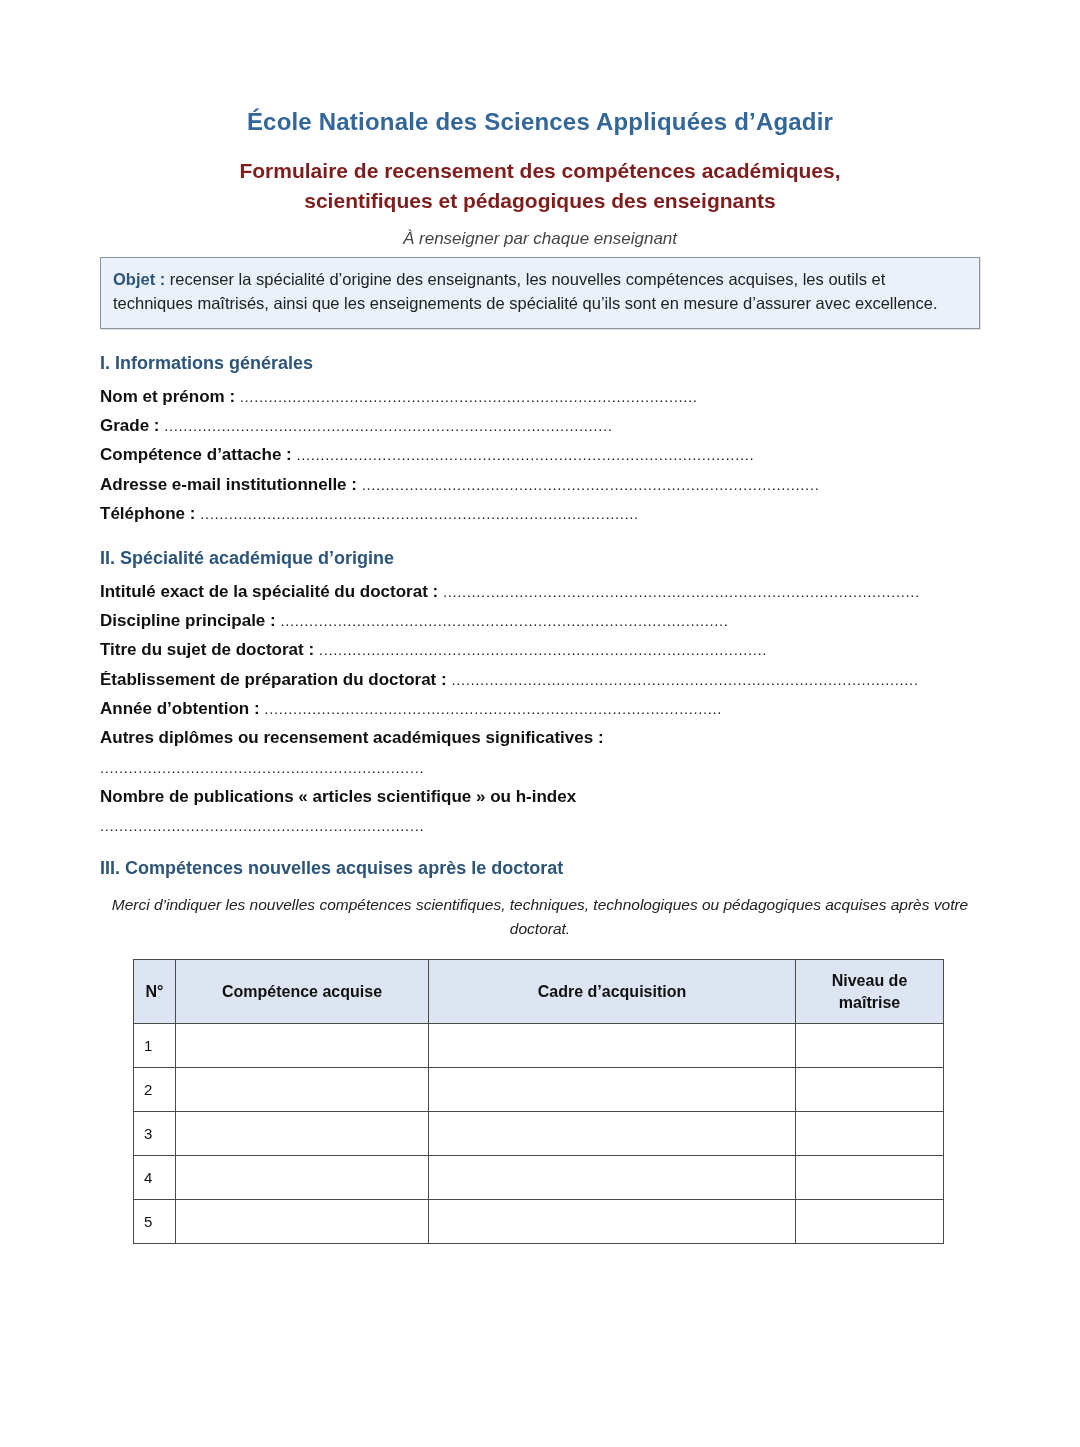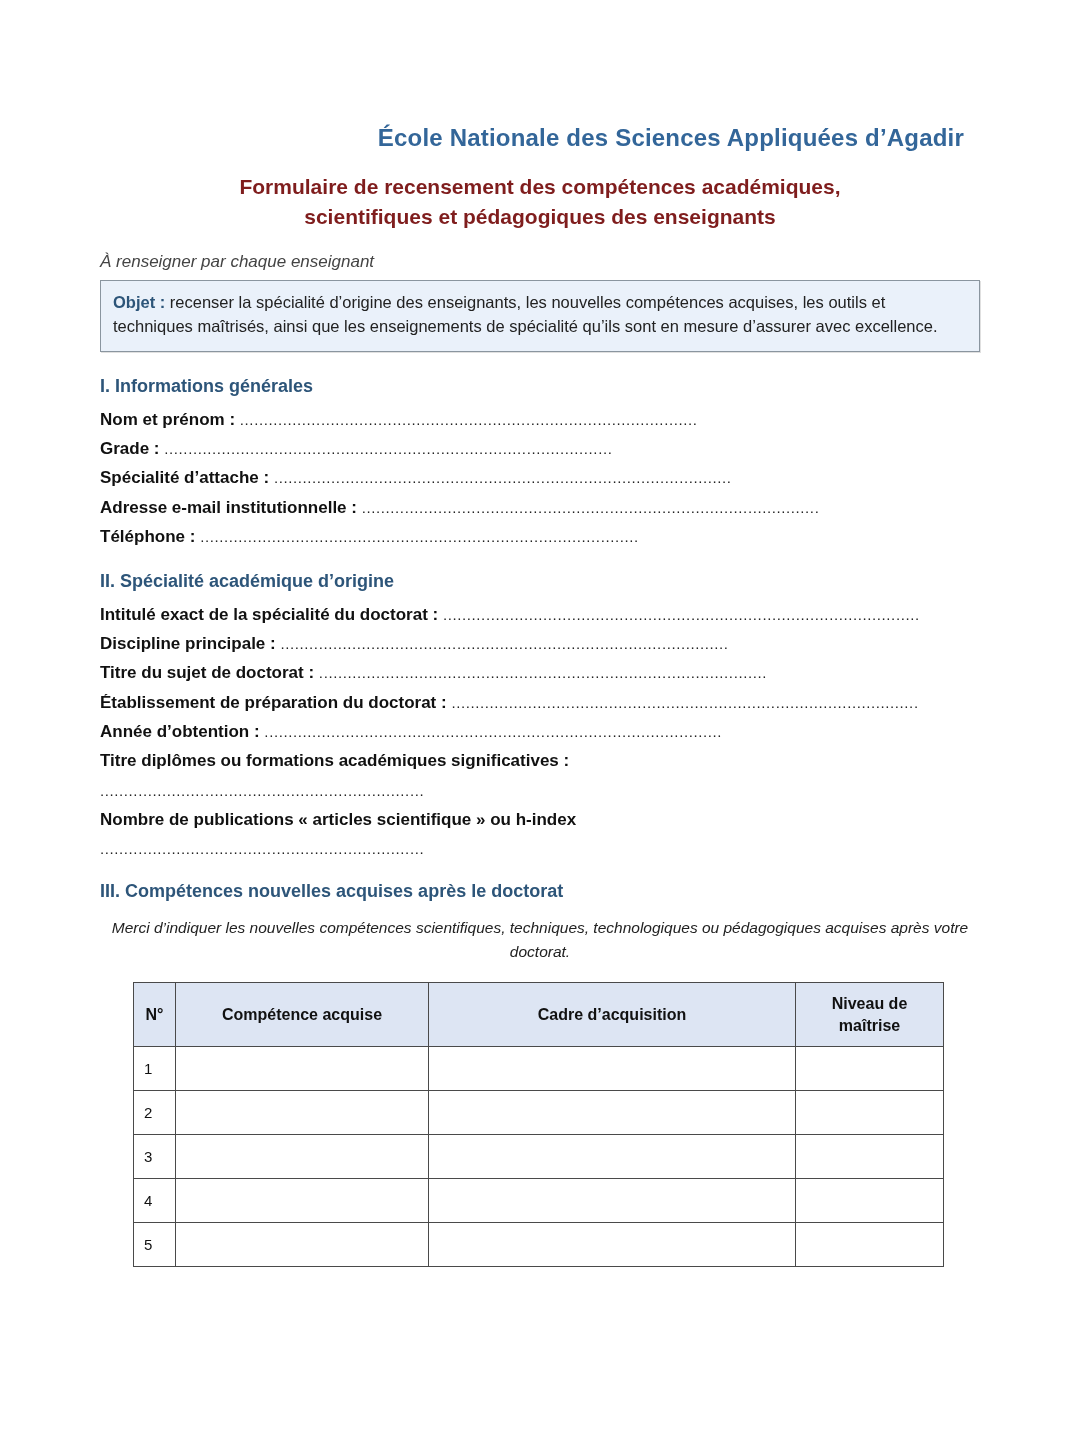--- a/index.html
+++ b/index.html
@@ -15,38 +15,38 @@
     position: relative;
     overflow: hidden;
   }
   .page {
     box-sizing: border-box;
     width: 1080px;
     height: 1447px;
     padding: 108px 100px 40px 100px;
   }
   .school-title {
-    margin: 16px;
-    text-align: right;
+    margin: 0;
+    text-align: center;
     font-size: 24px;
     font-weight: bold;
     color: var(--school-title, #336699);
     letter-spacing: 0.2px;
   }
   .form-title {
     margin: 20px 0 0 0;
     text-align: center;
     font-size: 21px;
     font-weight: bold;
     color: #7f1d1d;
     line-height: 1.45;
   }
   .subtitle {
-    margin-top: 19px;
-    text-align: left;
+    margin-top: 12px;
+    text-align: center;
     font-size: 17px;
     font-style: italic;
     color: var(--subtitle-text, #444444);
   }
   .objet-box {
     box-sizing: border-box;
     margin-top: 8px;
     border: 1px solid var(--objet-border, #8a959f);
     background: var(--objet-bg, #eaf1fa);
     padding: 10px 14px 12px 12px;
@@ -142,33 +142,33 @@
   <h2 class="form-title"><span>Formulaire de recensement des compétences académiques,</span><br><span>scientifiques et pédagogiques des enseignants</span></h2>
 
   <div class="subtitle">À renseigner par chaque enseignant</div>
 
   <div class="objet-box"><span class="objet-label">Objet :</span><span> recenser la spécialité d’origine des enseignants, les nouvelles compétences acquises, les outils et techniques maîtrisés, ainsi que les enseignements de spécialité qu’ils sont en mesure d’assurer avec excellence.</span></div>
 
   <h3 class="section-heading">I. Informations générales</h3>
 
   <div class="field"><span class="field-label">Nom et prénom :</span><span class="dots"> ................................................................................................</span></div>
   <div class="field"><span class="field-label">Grade :</span><span class="dots"> ..............................................................................................</span></div>
-  <div class="field"><span class="field-label">Spécialité d’attache :</span><span class="dots"> ................................................................................................</span></div>
+  <div class="field"><span class="field-label">Compétence d’attache :</span><span class="dots"> ................................................................................................</span></div>
   <div class="field"><span class="field-label">Adresse e-mail institutionnelle :</span><span class="dots"> ................................................................................................</span></div>
   <div class="field"><span class="field-label">Téléphone :</span><span class="dots"> ............................................................................................</span></div>
 
   <h3 class="section-heading">II. Spécialité académique d’origine</h3>
 
   <div class="field"><span class="field-label">Intitulé exact de la spécialité du doctorat :</span><span class="dots"> ....................................................................................................</span></div>
   <div class="field"><span class="field-label">Discipline principale :</span><span class="dots"> ..............................................................................................</span></div>
   <div class="field"><span class="field-label">Titre du sujet de doctorat :</span><span class="dots"> ..............................................................................................</span></div>
   <div class="field"><span class="field-label">Établissement de préparation du doctorat :</span><span class="dots"> ..................................................................................................</span></div>
   <div class="field"><span class="field-label">Année d’obtention :</span><span class="dots"> ................................................................................................</span></div>
 
-  <div class="field"><span class="field-label">Titre diplômes ou formations académiques significatives :</span></div>
+  <div class="field"><span class="field-label">Autres diplômes ou recensement académiques significatives :</span></div>
   <div class="dots-line">....................................................................</div>
 
   <div class="field"><span class="field-label">Nombre de publications « articles scientifique » ou h-index</span></div>
   <div class="dots-line">....................................................................</div>
 
   <h3 class="section-heading">III. Compétences nouvelles acquises après le doctorat</h3>
 
   <p class="note">Merci d’indiquer les nouvelles compétences scientifiques, techniques, technologiques ou pédagogiques acquises après votre doctorat.</p>
 
   <table class="skills-table">

